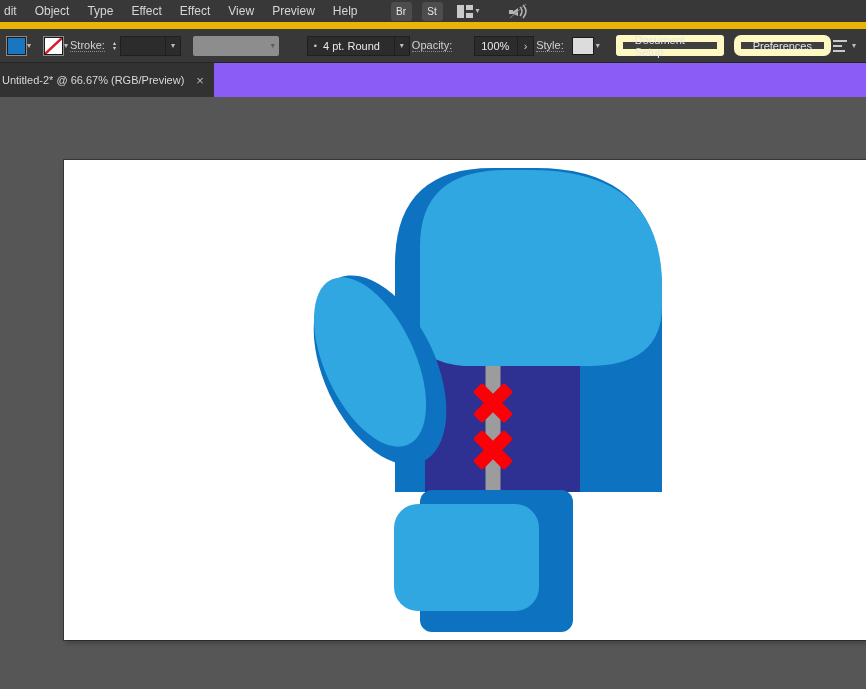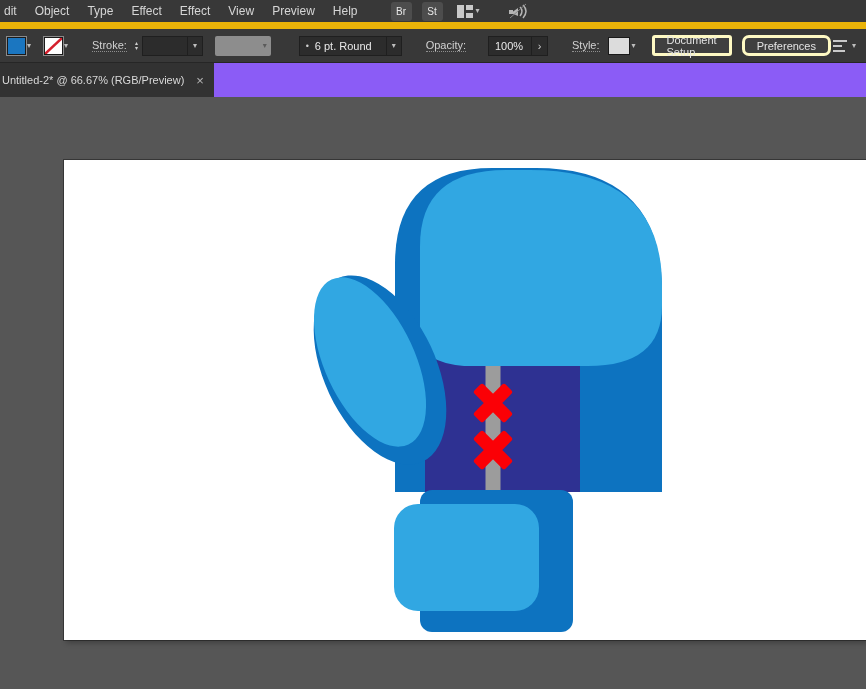--- a/index.html
+++ b/index.html
@@ -20,39 +20,39 @@
   .wsgroup { display:flex; align-items:center; margin-left:14px; gap:3px; }
   .chev { color:#bdbdbd; font-size:8px; line-height:8px; }
   .shareicon { margin-left:28px; display:flex; align-items:center; }
 
   
   .controlbar { position:absolute; left:0; top:29px; width:866px; height:34px;
     background:#383838; border-bottom:1px solid #262626;
     display:flex; align-items:center; padding:0 8px; }
   .swatchwrap { display:flex; align-items:center; gap:2px; }
   .swatch { display:block; box-shadow:0 0 0 1px #1a1a1a, 0 0 0 2px #8a8a8a; }
-  .lbl { color:#d2d2d2; font-size:11px; border-bottom:1px dotted #8f8f8f; margin-left:24px; }
+  .lbl { color:#d2d2d2; font-size:11px; border-bottom:1px dotted #8f8f8f; margin-left:2px; }
   .stepper { display:flex; flex-direction:column; margin-left:8px; }
   .stepper span { font-size:6px; line-height:5px; color:#cfcfcf; text-align:center; }
   .field { height:20px; background:#2c2c2c; border:1px solid #1f1f1f;
     color:#e8e8e8; font-size:11px; display:flex; align-items:center; padding:0 6px; }
   .chevbox { height:20px; width:15px; background:#2c2c2c; border:1px solid #1f1f1f;
     border-left:none; display:flex; align-items:center; justify-content:center; }
   .disabledcombo { height:20px; width:100px; margin-left:12px; background:#8d8d8d;
     border-radius:2px; display:flex; align-items:center; justify-content:flex-end;
     padding-right:4px; }
   .disabledcombo .chev { color:#5b5b5b; }
   .brushfield { width:88px; margin-left:14px; gap:6px; }
   .dot { font-size:9px; color:#cfcfcf; }
   .morebox { height:20px; width:16px; background:#2c2c2c; border:1px solid #1f1f1f;
     border-left:none; color:#cfcfcf; font-size:11px; display:flex; align-items:center;
     justify-content:center; }
   .stylesw { width:22px; height:18px; background:#dcdcdc; border:1px solid #1a1a1a;
     margin-left:8px; }
-  .btn { height:21px; border:3px solid #fef9c3; border-radius:3px; background:#3f3f3f;
+  .btn { height:21px; border:7px solid #fef9c3; border-radius:3px; background:#3f3f3f;
     color:#e4e4e4; font-size:11px; display:flex; align-items:center; padding:0 12px; }
   .btn.ds { margin-left:16px; }
   .btn.pref { margin-left:10px;border-radius:7px; }
   .alignwrap { margin-left:auto; display:flex; align-items:center; gap:3px; padding-right:2px; }
 
   
   .tabbar { position:absolute; left:0; top:63px; width:866px; height:34px;
     background:#8b5cf6; display:flex; align-items:stretch; }
   .tab { background:#323232; display:flex; align-items:center; padding:0 10px 0 6px;
     margin-left:-4px; }
@@ -128,21 +128,21 @@
         </span>
     </span>
 
     <span class="disabledcombo">
       <span class="chev">▾</span>
     </span>
 
     <span style="display:flex; margin-left:14px;">
       <span class="field brushfield">
         <span class="dot">•</span>
-        <span>6 pt. Round</span>
+        <span>4 pt. Round</span>
       </span>
       <span class="chevbox">
           <span class="chev">▾</span>
         </span>
     </span>
 
     <span class="lbl">Opacity:</span>
     <span style="display:flex; margin-left:22px;">
       <span class="field" style="width:44px;">100%</span>
       <span class="morebox">›</span>

